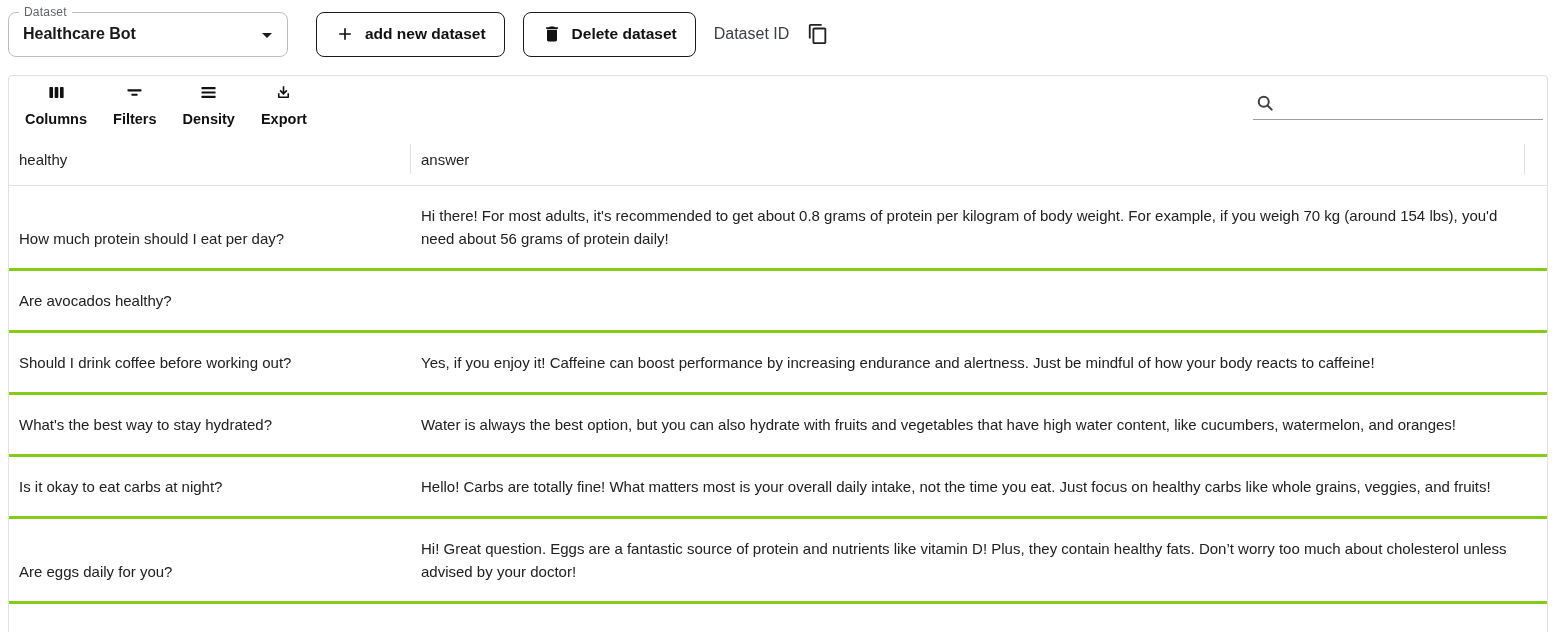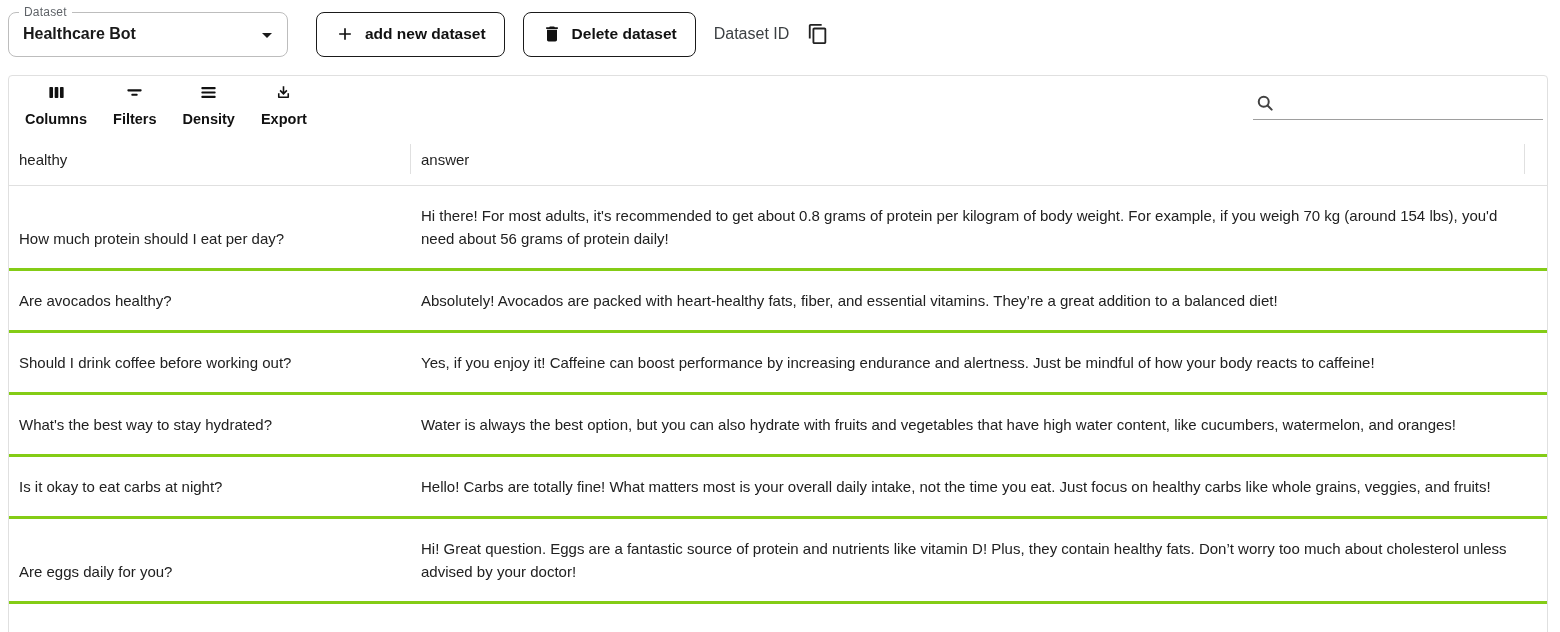--- a/index.html
+++ b/index.html
@@ -171,21 +171,20 @@
   </div>
 
   <div class="grid-rows">
     <div class="grid-row">
       <div class="cell col-q">How much protein should I eat per day?</div>
       <div class="cell col-a">Hi there! For most adults, it's recommended to get about 0.8 grams of protein per kilogram of body weight. For example, if you weigh 70 kg (around 154 lbs), you'd need about 56 grams of protein daily!</div>
       <div class="col-filler"></div>
     </div>
     <div class="grid-row">
       <div class="cell col-q">Are avocados healthy?</div>
-      <div class="cell col-a">Absolutely! Avocados are packed with heart-healthy fats, fiber, and essential vitamins. They’re a great addition to a balanced diet!</div>
       <div class="col-filler"></div>
     </div>
     <div class="grid-row">
       <div class="cell col-q">Should I drink coffee before working out?</div>
       <div class="cell col-a">Yes, if you enjoy it! Caffeine can boost performance by increasing endurance and alertness. Just be mindful of how your body reacts to caffeine!</div>
       <div class="col-filler"></div>
     </div>
     <div class="grid-row">
       <div class="cell col-q">What's the best way to stay hydrated?</div>
       <div class="cell col-a">Water is always the best option, but you can also hydrate with fruits and vegetables that have high water content, like cucumbers, watermelon, and oranges!</div>

